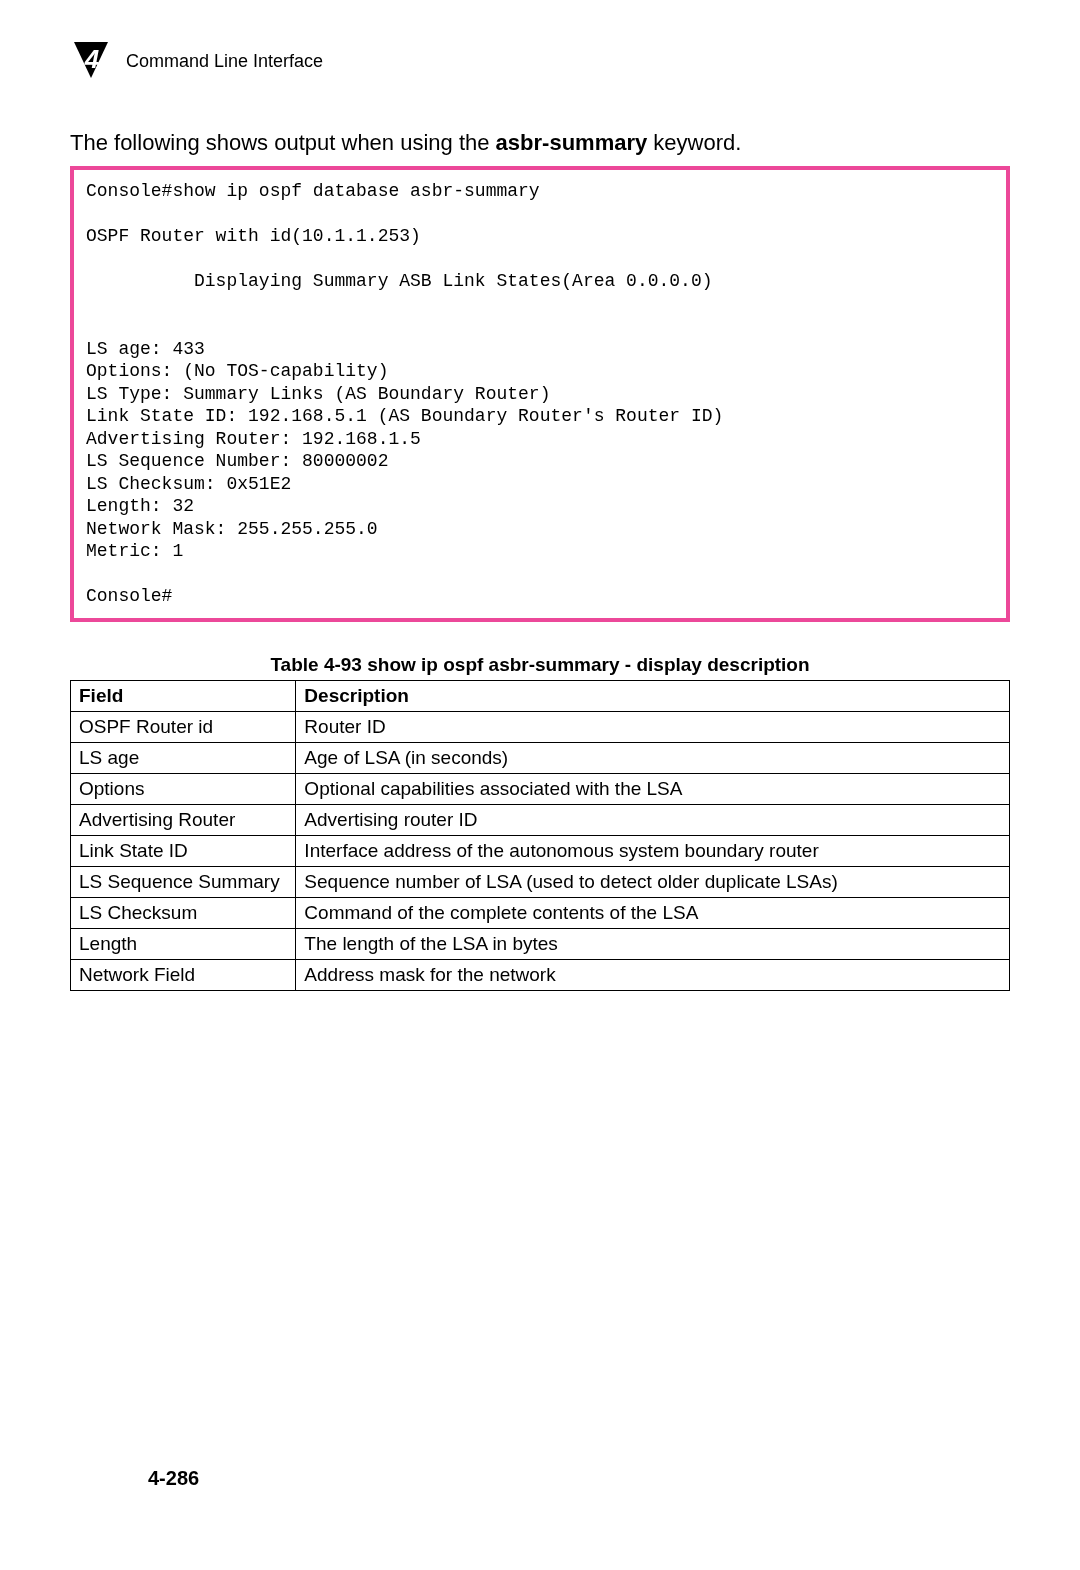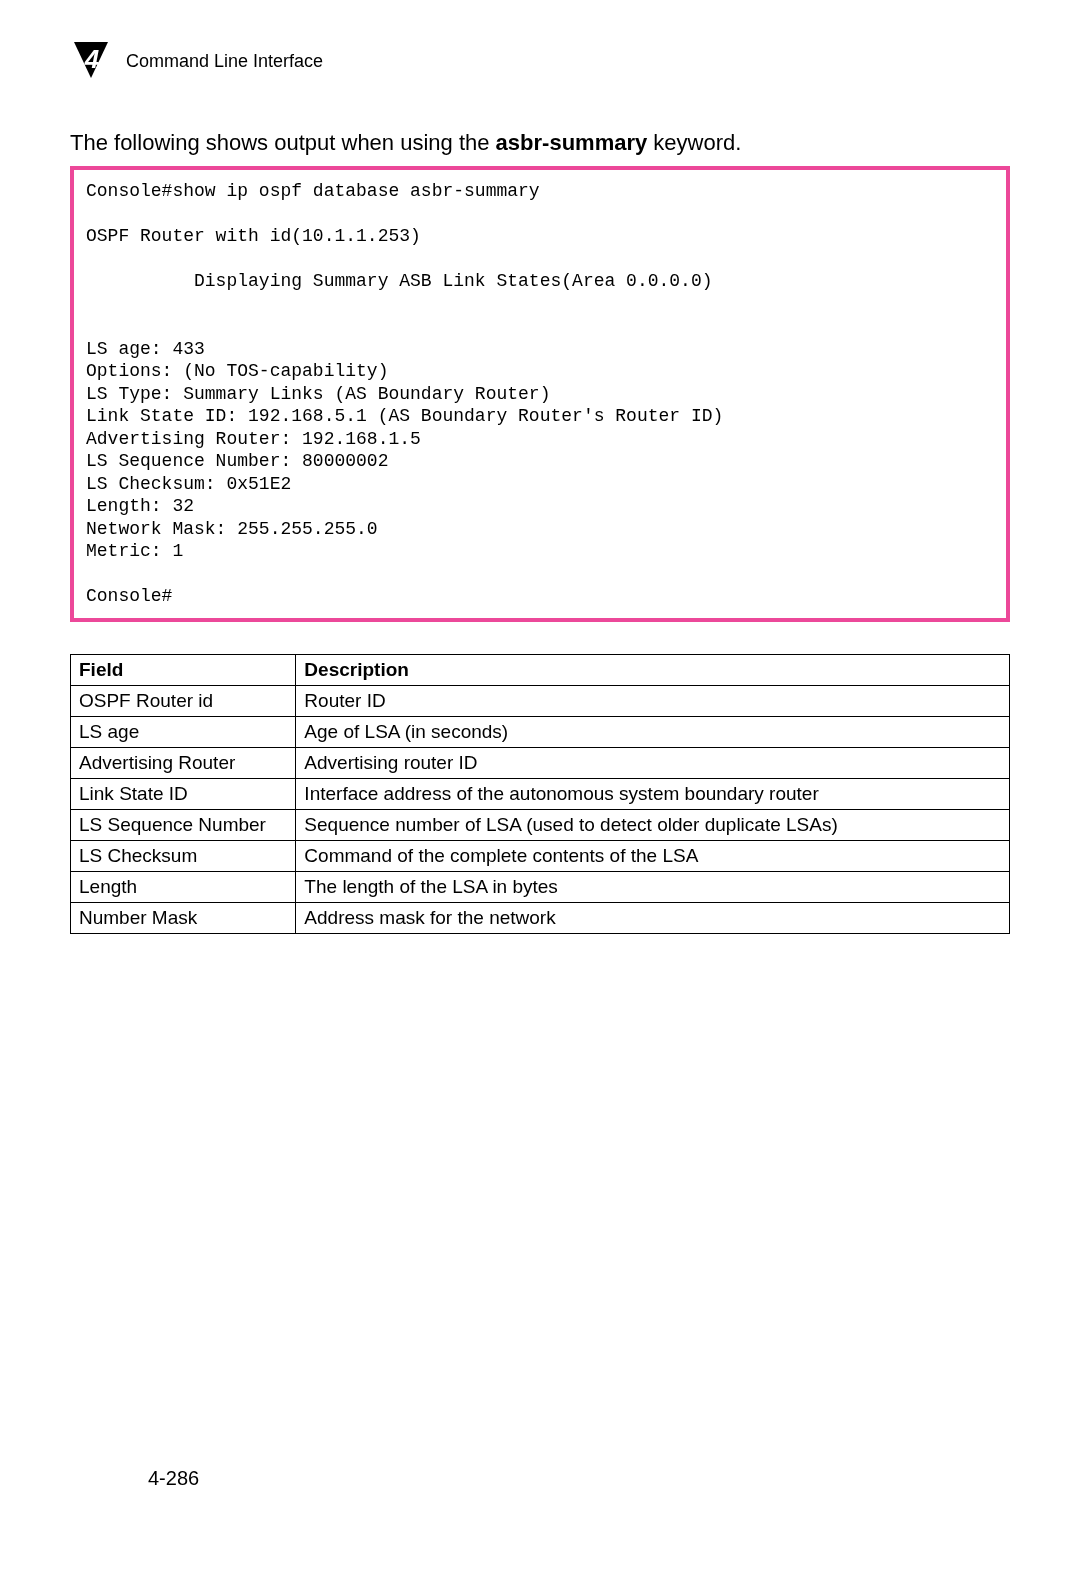--- a/index.html
+++ b/index.html
@@ -61,20 +61,21 @@
       vertical-align: top;
     }
     table.desc-table th {
       font-weight: bold;
     }
     .page-number {
       position: absolute;
       bottom: 40px;
       left: 78px;
       font-size: 20px;
+      font-weight: bold;
     }
     .page-wrap {
       position: relative;
       min-height: 1490px;
     }
   </style>
 </head>
 <body>
 
 <div class="page-wrap">
@@ -106,59 +107,64 @@
 Link State ID: 192.168.5.1 (AS Boundary Router's Router ID)
 Advertising Router: 192.168.1.5
 LS Sequence Number: 80000002
 LS Checksum: 0x51E2
 Length: 32
 Network Mask: 255.255.255.0
 Metric: 1
 
 Console#</div>
 
+  <div class="table-caption">Table 4-93   show ip ospf asbr-summary - display description</div>
 
   <table class="desc-table">
     <thead>
       <tr>
         <th style="width:24%;">Field</th>
         <th>Description</th>
       </tr>
     </thead>
     <tbody>
       <tr>
         <td>OSPF Router id</td>
         <td>Router ID</td>
       </tr>
       <tr>
         <td>LS age</td>
         <td>Age of LSA (in seconds)</td>
       </tr>
       <tr>
+        <td>Options</td>
+        <td>Optional capabilities associated with the LSA</td>
+      </tr>
+      <tr>
         <td>Advertising Router</td>
         <td>Advertising router ID</td>
       </tr>
       <tr>
         <td>Link State ID</td>
         <td>Interface address of the autonomous system boundary router</td>
       </tr>
       <tr>
-        <td>LS Sequence Number</td>
+        <td>LS Sequence Summary</td>
         <td>Sequence number of LSA (used to detect older duplicate LSAs)</td>
       </tr>
       <tr>
         <td>LS Checksum</td>
         <td>Command of the complete contents of the LSA</td>
       </tr>
       <tr>
         <td>Length</td>
         <td>The length of the LSA in bytes</td>
       </tr>
       <tr>
-        <td>Number Mask</td>
+        <td>Network Field</td>
         <td>Address mask for the network</td>
       </tr>
     </tbody>
   </table>
 
   <div class="page-number">4-286</div>
 
 </div>
 
 </body></html>

